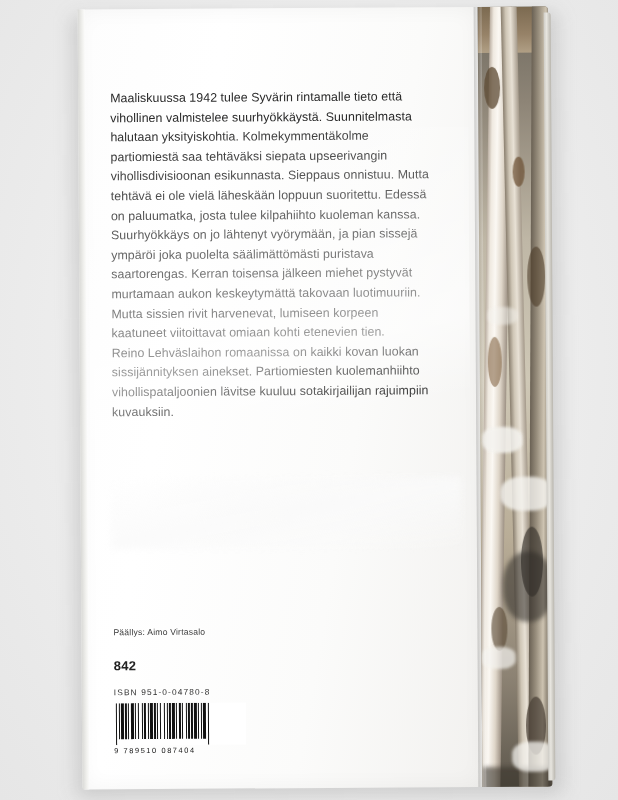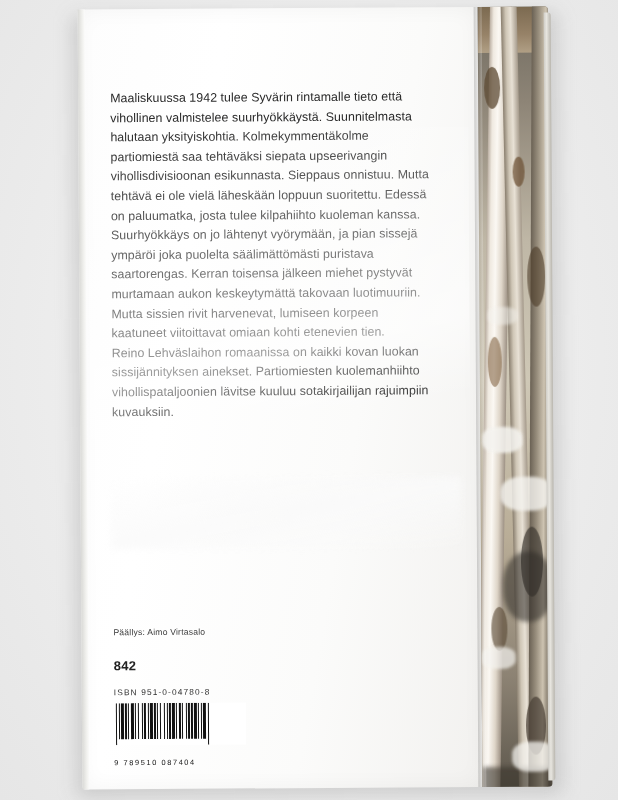--- a/index.html
+++ b/index.html
@@ -163,21 +163,21 @@
     width:138px;
   }
   .barcode{
     height:42px;width:132px;
     background:#ffffff;
     position:relative;
     overflow:hidden;
   }
   .barcode .bar{position:absolute;top:0;background:#111;}
   .barcode-digits{
-    margin-top:13px;
+    margin-top:1px;
     font-size:7.4px;color:#111;letter-spacing:1.6px;
     font-family:"Liberation Sans", sans-serif;
     white-space:nowrap;
   }
 </style>
 </head>
 <body>
 
 <div class="scene">
 

